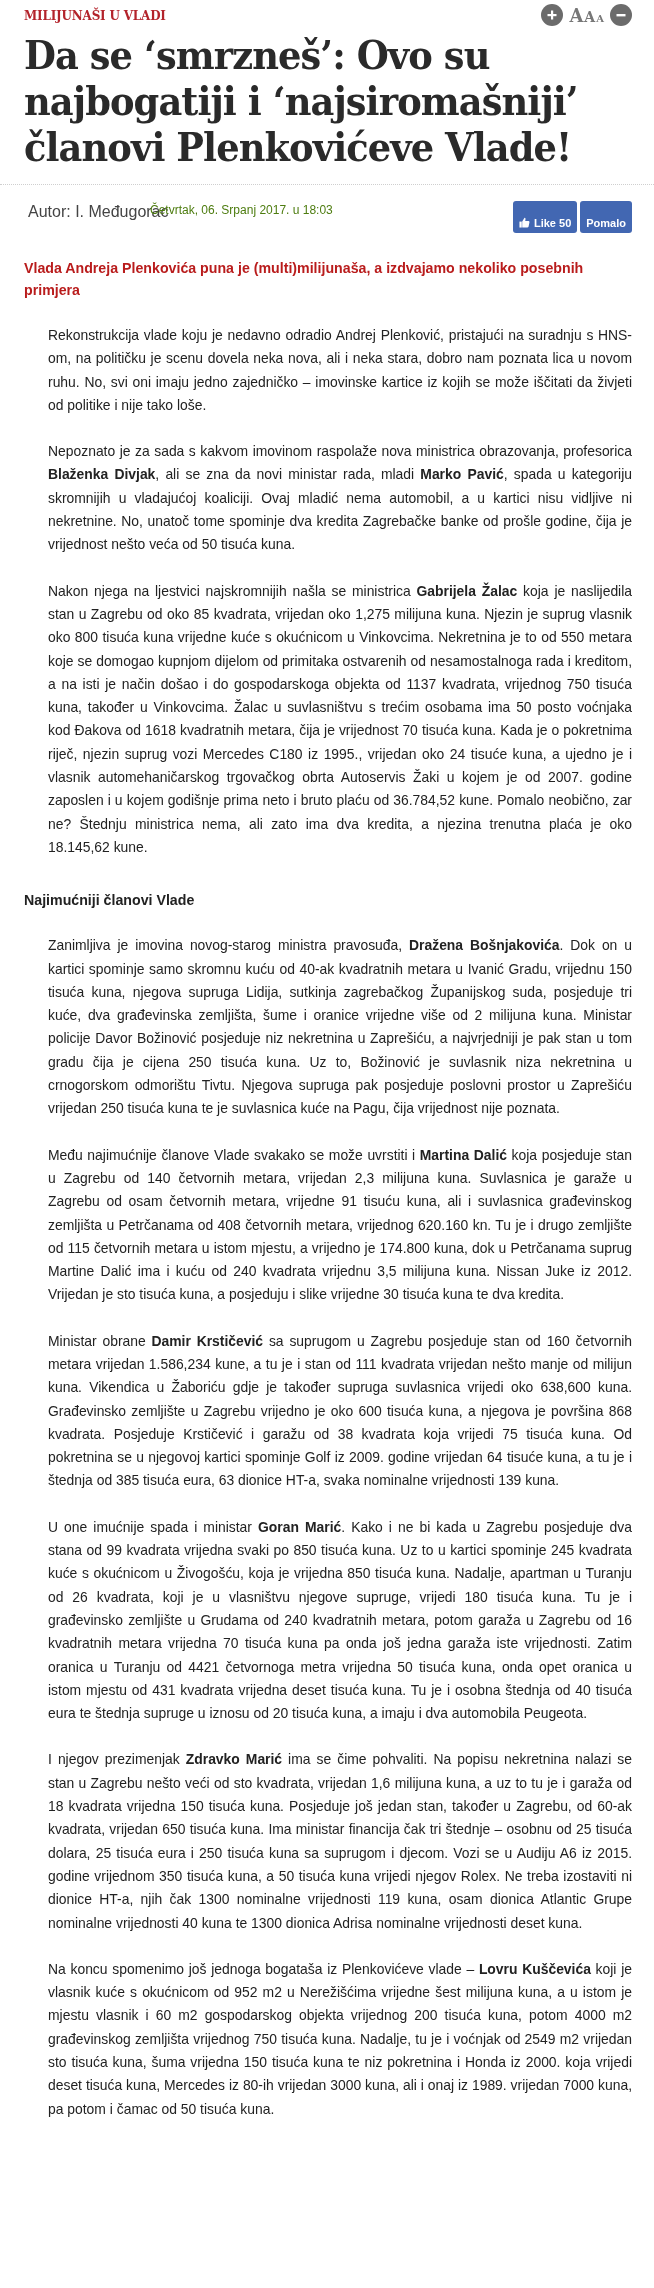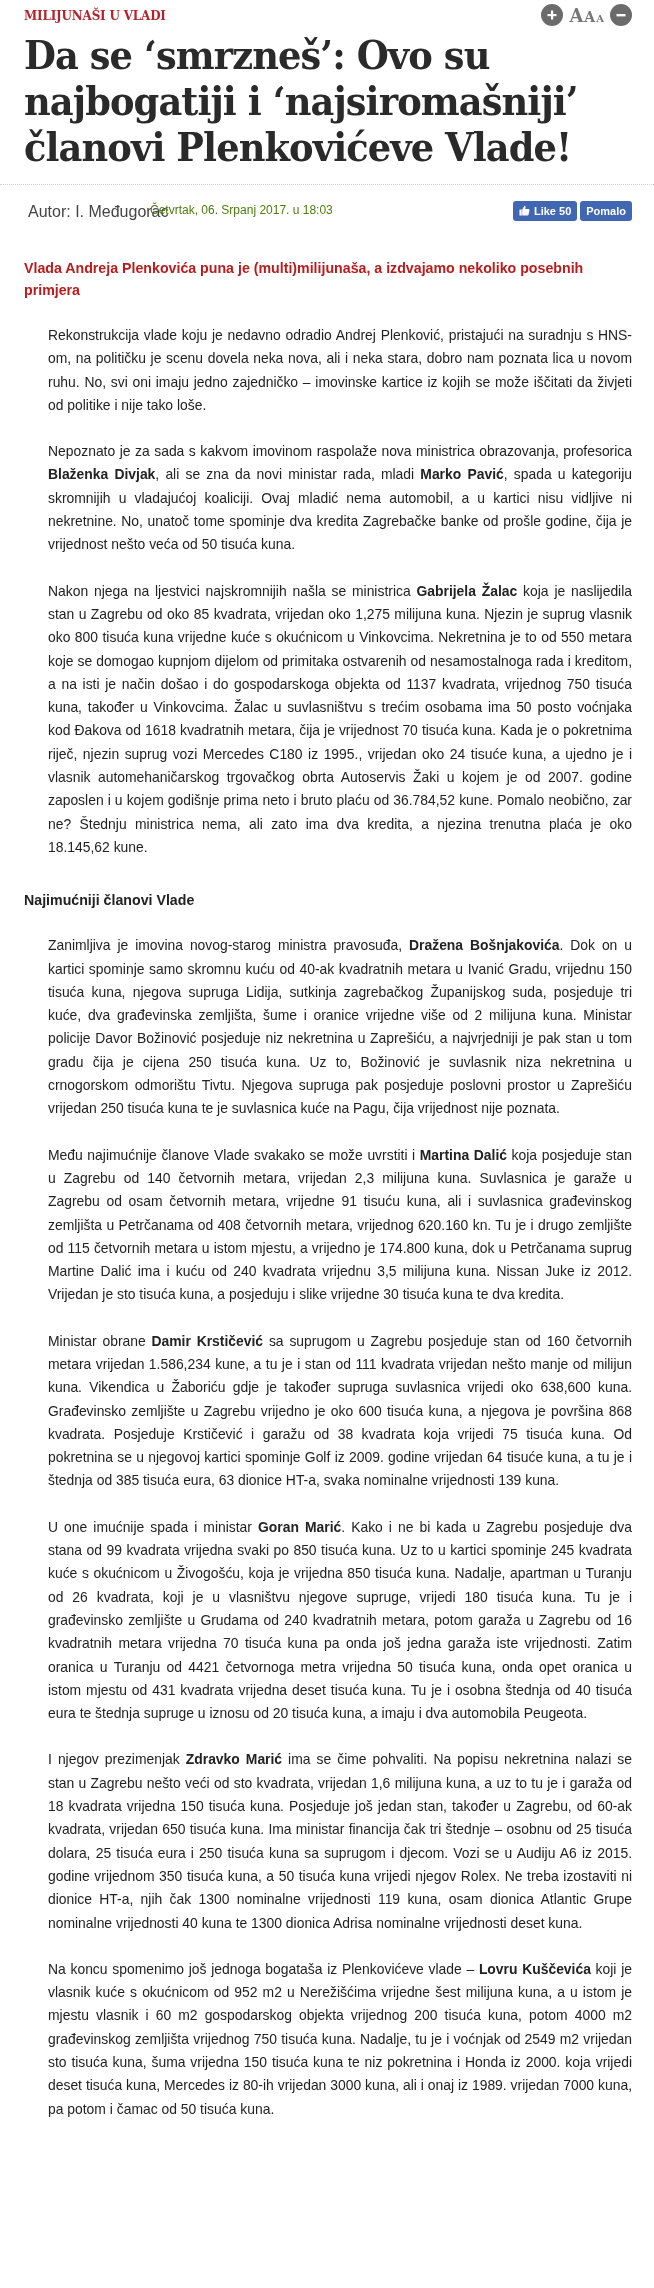--- a/index.html
+++ b/index.html
@@ -31,21 +31,21 @@
     transform: scaleX(0.92); transform-origin: left; width: 660px;
   }
   .divider { border-top: 1px dotted #cfcfcf; margin: 14px 0 0 0; }
 
   .meta { position: relative; height: 54px; }
   .author { position: absolute; left: 28px; top: 18px; font-size: 16px; color: #444; }
   .date { position: absolute; left: 150px; top: 18px; font-size: 12px; color: #4d7c0f; }
   .fb { position: absolute; right: 22px; top: 16px; display: flex; gap: 3px; }
   .fb-btn {
     background: #4267b2; color: #fff; font-size: 11px; font-weight: bold;
-    height: 20px; padding: 4px 6px; border-radius: 3px; display: flex; align-items: flex-start; gap: 4px; cursor: pointer;
+    height: 20px; padding: 16px 6px; border-radius: 3px; display: flex; align-items: flex-start; gap: 4px; cursor: pointer;
   }
   .fb-btn svg { width: 11px; height: 11px; }
 
   .lead { margin: 18px 22px 0 24px; font-size: 14.2px; font-weight: bold; line-height: 22px; color: #b91c1c; }
   .body { margin: 0 22px 0 24px; }
   .body p { font-size: 13.9px; line-height: 23.3px; text-align: justify; margin-top: 23px; color: #222; margin-left: 24px; }
   .body p b { font-weight: bold; }
   .body h2 { font-size: 14.2px; font-weight: bold; margin-top: 30px; line-height: 22px; color: #222; }
 </style>
 </head>

